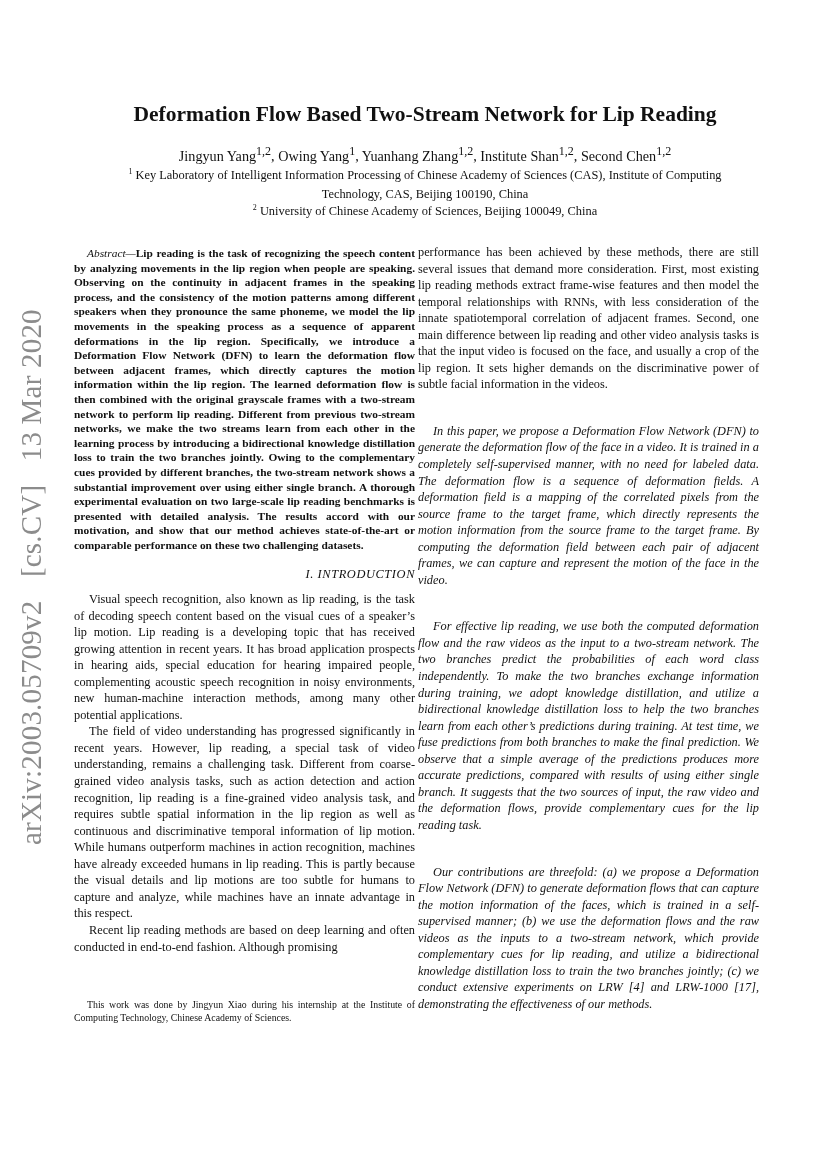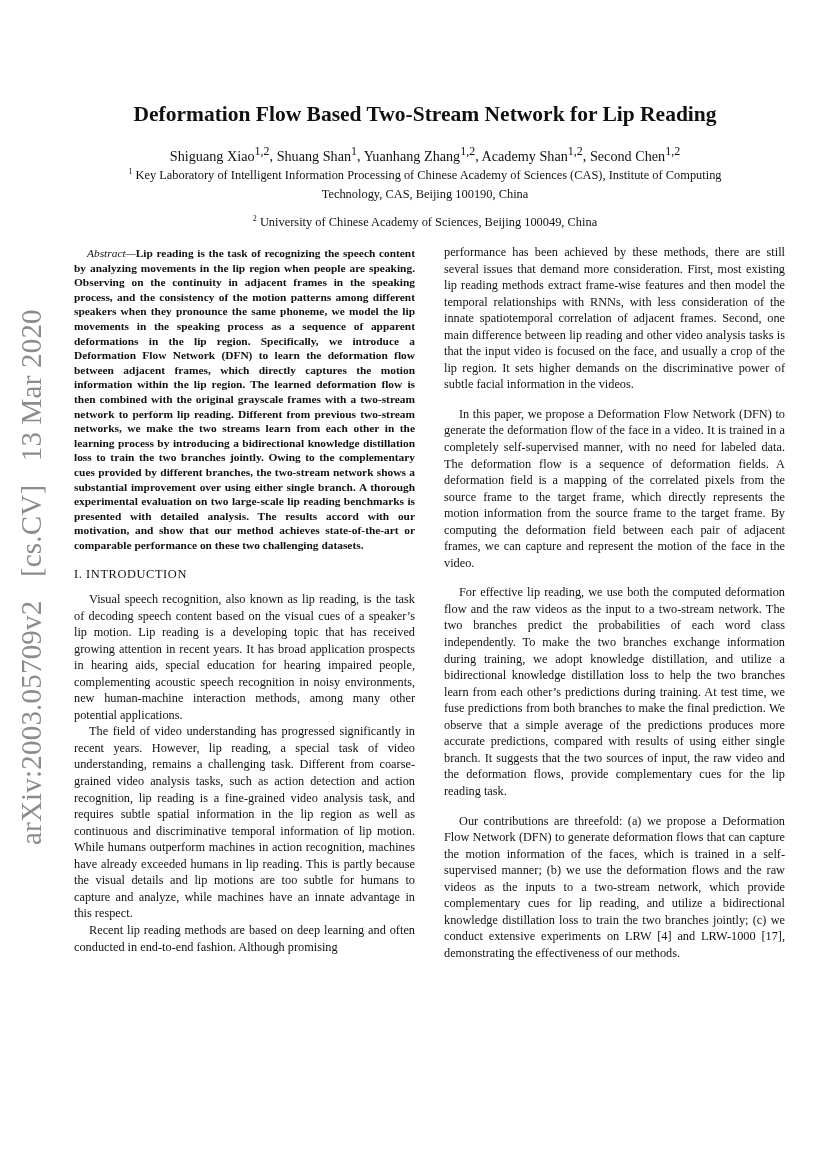--- a/index.html
+++ b/index.html
@@ -16,36 +16,36 @@
       position: absolute; left: 0; width: 850px; top: 148px; text-align: center;
       font-size: 14.2px;
     }
     .authors sup { font-size: 12px; vertical-align: 6px; line-height: 0; }
     .affil {
       position: absolute; left: 110px; width: 630px; text-align: center;
       font-size: 12.4px; line-height: 19px;
     }
     .affil sup { font-size: 8px; vertical-align: 5px; line-height: 0; }
     .affil1 { top: 166px; }
-    .affil2 { top: 213px; text-align: center; }
+    .affil2 { top: 202px; text-align: center; }
 
     .col { position: absolute; font-size: 12.3px; line-height: 16.55px; text-align: justify; }
     .col-left { left: 74px; width: 341px; top: 246px; }
-    .col-right { left: 444px; width: 341px; top: 244px; }
+    .col-right { left: 418px; width: 341px; top: 244px; }
 
     .abstract { font-weight: bold; font-size: 11.4px; line-height: 14.6px; text-align: justify; hyphens: auto; }
     .abstract .abs-label { font-style: italic; font-weight: normal; }
     .abstract p { margin: 0; text-indent: 13px; }
 
     .section-heading {
-      text-align: left; font-size: 12.4px; letter-spacing: 0.6px;
-      margin-top: 14px; margin-bottom: 8px;
+      text-align: right; font-size: 12.4px; letter-spacing: 0.6px;
+      margin-top: 14px; margin-bottom: 8px; font-style: italic;
     }
     .para { margin: 0; text-indent: 15px; }
-    .para-gap { margin-top: 13px; }
+    .para-gap { margin-top: 30px; font-style: italic; }
 
     .footnote {
       position: absolute; left: 74px; width: 341px; top: 998px;
       font-size: 9.8px; line-height: 13px; text-align: justify;
     }
     .footnote p { margin: 0; text-indent: 13px; }
 
     .arxiv-stamp {
       position: absolute; left: 15px; top: 845px;
       transform-origin: 0 0; transform: rotate(-90deg);
@@ -61,24 +61,24 @@
 
   <div class="arxiv-stamp">
     <span>arXiv:2003.05709v2</span>
     <span>[cs.CV]</span>
     <span>13 Mar 2020</span>
   </div>
 
   <div class="title">Deformation Flow Based Two-Stream Network for Lip Reading</div>
 
   <div class="authors">
-    <span><span>Shiguang Xiao</span><sup>1,2</sup></span>,
-    <span><span>Shuang Shan</span><sup>1</sup></span>,
+    <span><span>Jingyun Yang</span><sup>1,2</sup></span>,
+    <span><span>Owing Yang</span><sup>1</sup></span>,
     <span><span>Yuanhang Zhang</span><sup>1,2</sup></span>,
-    <span><span>Academy Shan</span><sup>1,2</sup></span>,
+    <span><span>Institute Shan</span><sup>1,2</sup></span>,
     <span><span>Second Chen</span><sup>1,2</sup></span>
   </div>
 
   <div class="affil affil1">
     <sup>1</sup> <span>Key Laboratory of Intelligent Information Processing of Chinese Academy of Sciences (CAS), Institute of Computing Technology, CAS, Beijing 100190, China</span>
   </div>
   <div class="affil affil2">
     <sup>2</sup> <span>University of Chinese Academy of Sciences, Beijing 100049, China</span>
   </div>
 
@@ -87,20 +87,23 @@
       <p><span class="abs-label">Abstract—</span><span>Lip reading is the task of recognizing the speech content by analyzing movements in the lip region when people are speaking. Observing on the continuity in adjacent frames in the speaking process, and the consistency of the motion patterns among different speakers when they pronounce the same phoneme, we model the lip movements in the speaking process as a sequence of apparent deformations in the lip region. Specifically, we introduce a Deformation Flow Network (DFN) to learn the deformation flow between adjacent frames, which directly captures the motion information within the lip region. The learned deformation flow is then combined with the original grayscale frames with a two-stream network to perform lip reading. Different from previous two-stream networks, we make the two streams learn from each other in the learning process by introducing a bidirectional knowledge distillation loss to train the two branches jointly. Owing to the complementary cues provided by different branches, the two-stream network shows a substantial improvement over using either single branch. A thorough experimental evaluation on two large-scale lip reading benchmarks is presented with detailed analysis. The results accord with our motivation, and show that our method achieves state-of-the-art or comparable performance on these two challenging datasets.</span></p>
     </div>
 
     <div class="section-heading">I. INTRODUCTION</div>
 
     <p class="para">Visual speech recognition, also known as lip reading, is the task of decoding speech content based on the visual cues of a speaker’s lip motion. Lip reading is a developing topic that has received growing attention in recent years. It has broad application prospects in hearing aids, special education for hearing impaired people, complementing acoustic speech recognition in noisy environments, new human-machine interaction methods, among many other potential applications.</p>
     <p class="para">The field of video understanding has progressed significantly in recent years. However, lip reading, a special task of video understanding, remains a challenging task. Different from coarse-grained video analysis tasks, such as action detection and action recognition, lip reading is a fine-grained video analysis task, and requires subtle spatial information in the lip region as well as continuous and discriminative temporal information of lip motion. While humans outperform machines in action recognition, machines have already exceeded humans in lip reading. This is partly because the visual details and lip motions are too subtle for humans to capture and analyze, while machines have an innate advantage in this respect.</p>
     <p class="para">Recent lip reading methods are based on deep learning and often conducted in end-to-end fashion. Although promising</p>
   </div>
 
+  <div class="footnote">
+    <p>This work was done by Jingyun Xiao during his internship at the Institute of Computing Technology, Chinese Academy of Sciences.</p>
+  </div>
 
   <div class="col col-right">
     <p class="para" style="text-indent:0">performance has been achieved by these methods, there are still several issues that demand more consideration. First, most existing lip reading methods extract frame-wise features and then model the temporal relationships with RNNs, with less consideration of the innate spatiotemporal correlation of adjacent frames. Second, one main difference between lip reading and other video analysis tasks is that the input video is focused on the face, and usually a crop of the lip region. It sets higher demands on the discriminative power of subtle facial information in the videos.</p>
     <p class="para para-gap">In this paper, we propose a Deformation Flow Network (DFN) to generate the deformation flow of the face in a video. It is trained in a completely self-supervised manner, with no need for labeled data. The deformation flow is a sequence of deformation fields. A deformation field is a mapping of the correlated pixels from the source frame to the target frame, which directly represents the motion information from the source frame to the target frame. By computing the deformation field between each pair of adjacent frames, we can capture and represent the motion of the face in the video.</p>
     <p class="para para-gap">For effective lip reading, we use both the computed deformation flow and the raw videos as the input to a two-stream network. The two branches predict the probabilities of each word class independently. To make the two branches exchange information during training, we adopt knowledge distillation, and utilize a bidirectional knowledge distillation loss to help the two branches learn from each other’s predictions during training. At test time, we fuse predictions from both branches to make the final prediction. We observe that a simple average of the predictions produces more accurate predictions, compared with results of using either single branch. It suggests that the two sources of input, the raw video and the deformation flows, provide complementary cues for the lip reading task.</p>
     <p class="para para-gap">Our contributions are threefold: (a) we propose a Deformation Flow Network (DFN) to generate deformation flows that can capture the motion information of the faces, which is trained in a self-supervised manner; (b) we use the deformation flows and the raw videos as the inputs to a two-stream network, which provide complementary cues for lip reading, and utilize a bidirectional knowledge distillation loss to train the two branches jointly; (c) we conduct extensive experiments on LRW [4] and LRW-1000 [17], demonstrating the effectiveness of our methods.</p>
   </div>
 
 </div>
 

